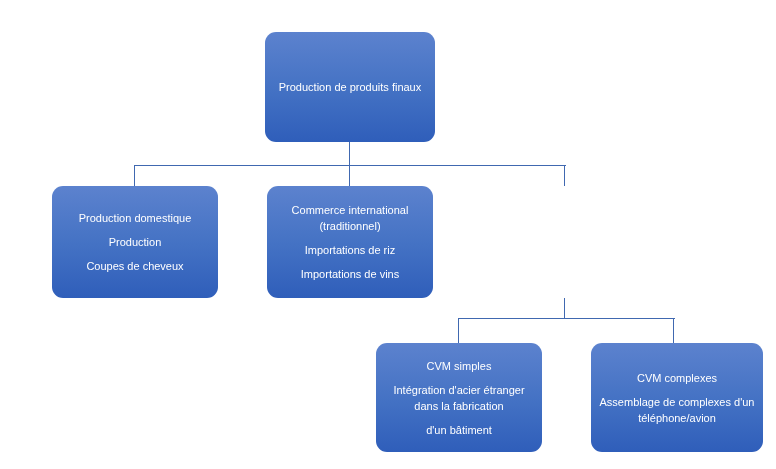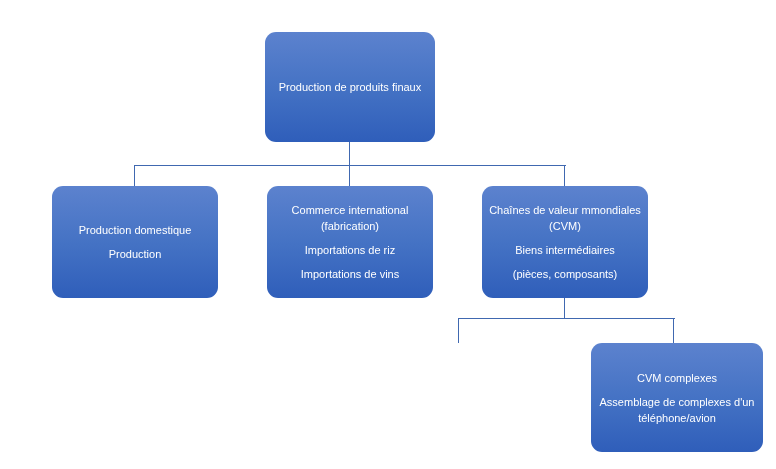--- a/index.html
+++ b/index.html
@@ -35,33 +35,34 @@
   <div class="line v" style="left:458px;top:318px;height:25px"></div>
   <div class="line v" style="left:673px;top:318px;height:25px"></div>
 
   <div class="node" style="left:265px;top:32px;width:170px;height:110px;padding:8px 10px">
     <p>Production de produits finaux</p>
   </div>
 
   <div class="node" style="left:52px;top:186px;width:166px;height:112px">
     <p>Production domestique</p>
     <p>Production</p>
+    <p>Coupes de cheveux</p>
   </div>
 
   <div class="node" style="left:267px;top:186px;width:166px;height:112px">
-    <p>Commerce international (fabrication)</p>
+    <p>Commerce international (traditionnel)</p>
     <p>Importations de riz</p>
     <p>Importations de vins</p>
   </div>
 
-  <div class="node" style="left:482px;top:186px;width:166px;height:112px">
-    <p>Chaînes de valeur mmondiales (CVM)</p>
-    <p>Biens intermédiaires</p>
-    <p>(pièces, composants)</p>
+
+  <div class="node" style="left:376px;top:343px;width:166px;height:109px">
+    <p>CVM simples</p>
+    <p>Intégration d'acier étranger dans la fabrication</p>
+    <p>d'un bâtiment</p>
   </div>
-
 
   <div class="node" style="left:591px;top:343px;width:172px;height:109px">
     <p>CVM complexes</p>
     <p>Assemblage de complexes d'un téléphone/avion</p>
   </div>
 
 </div>
 
 </body></html>

